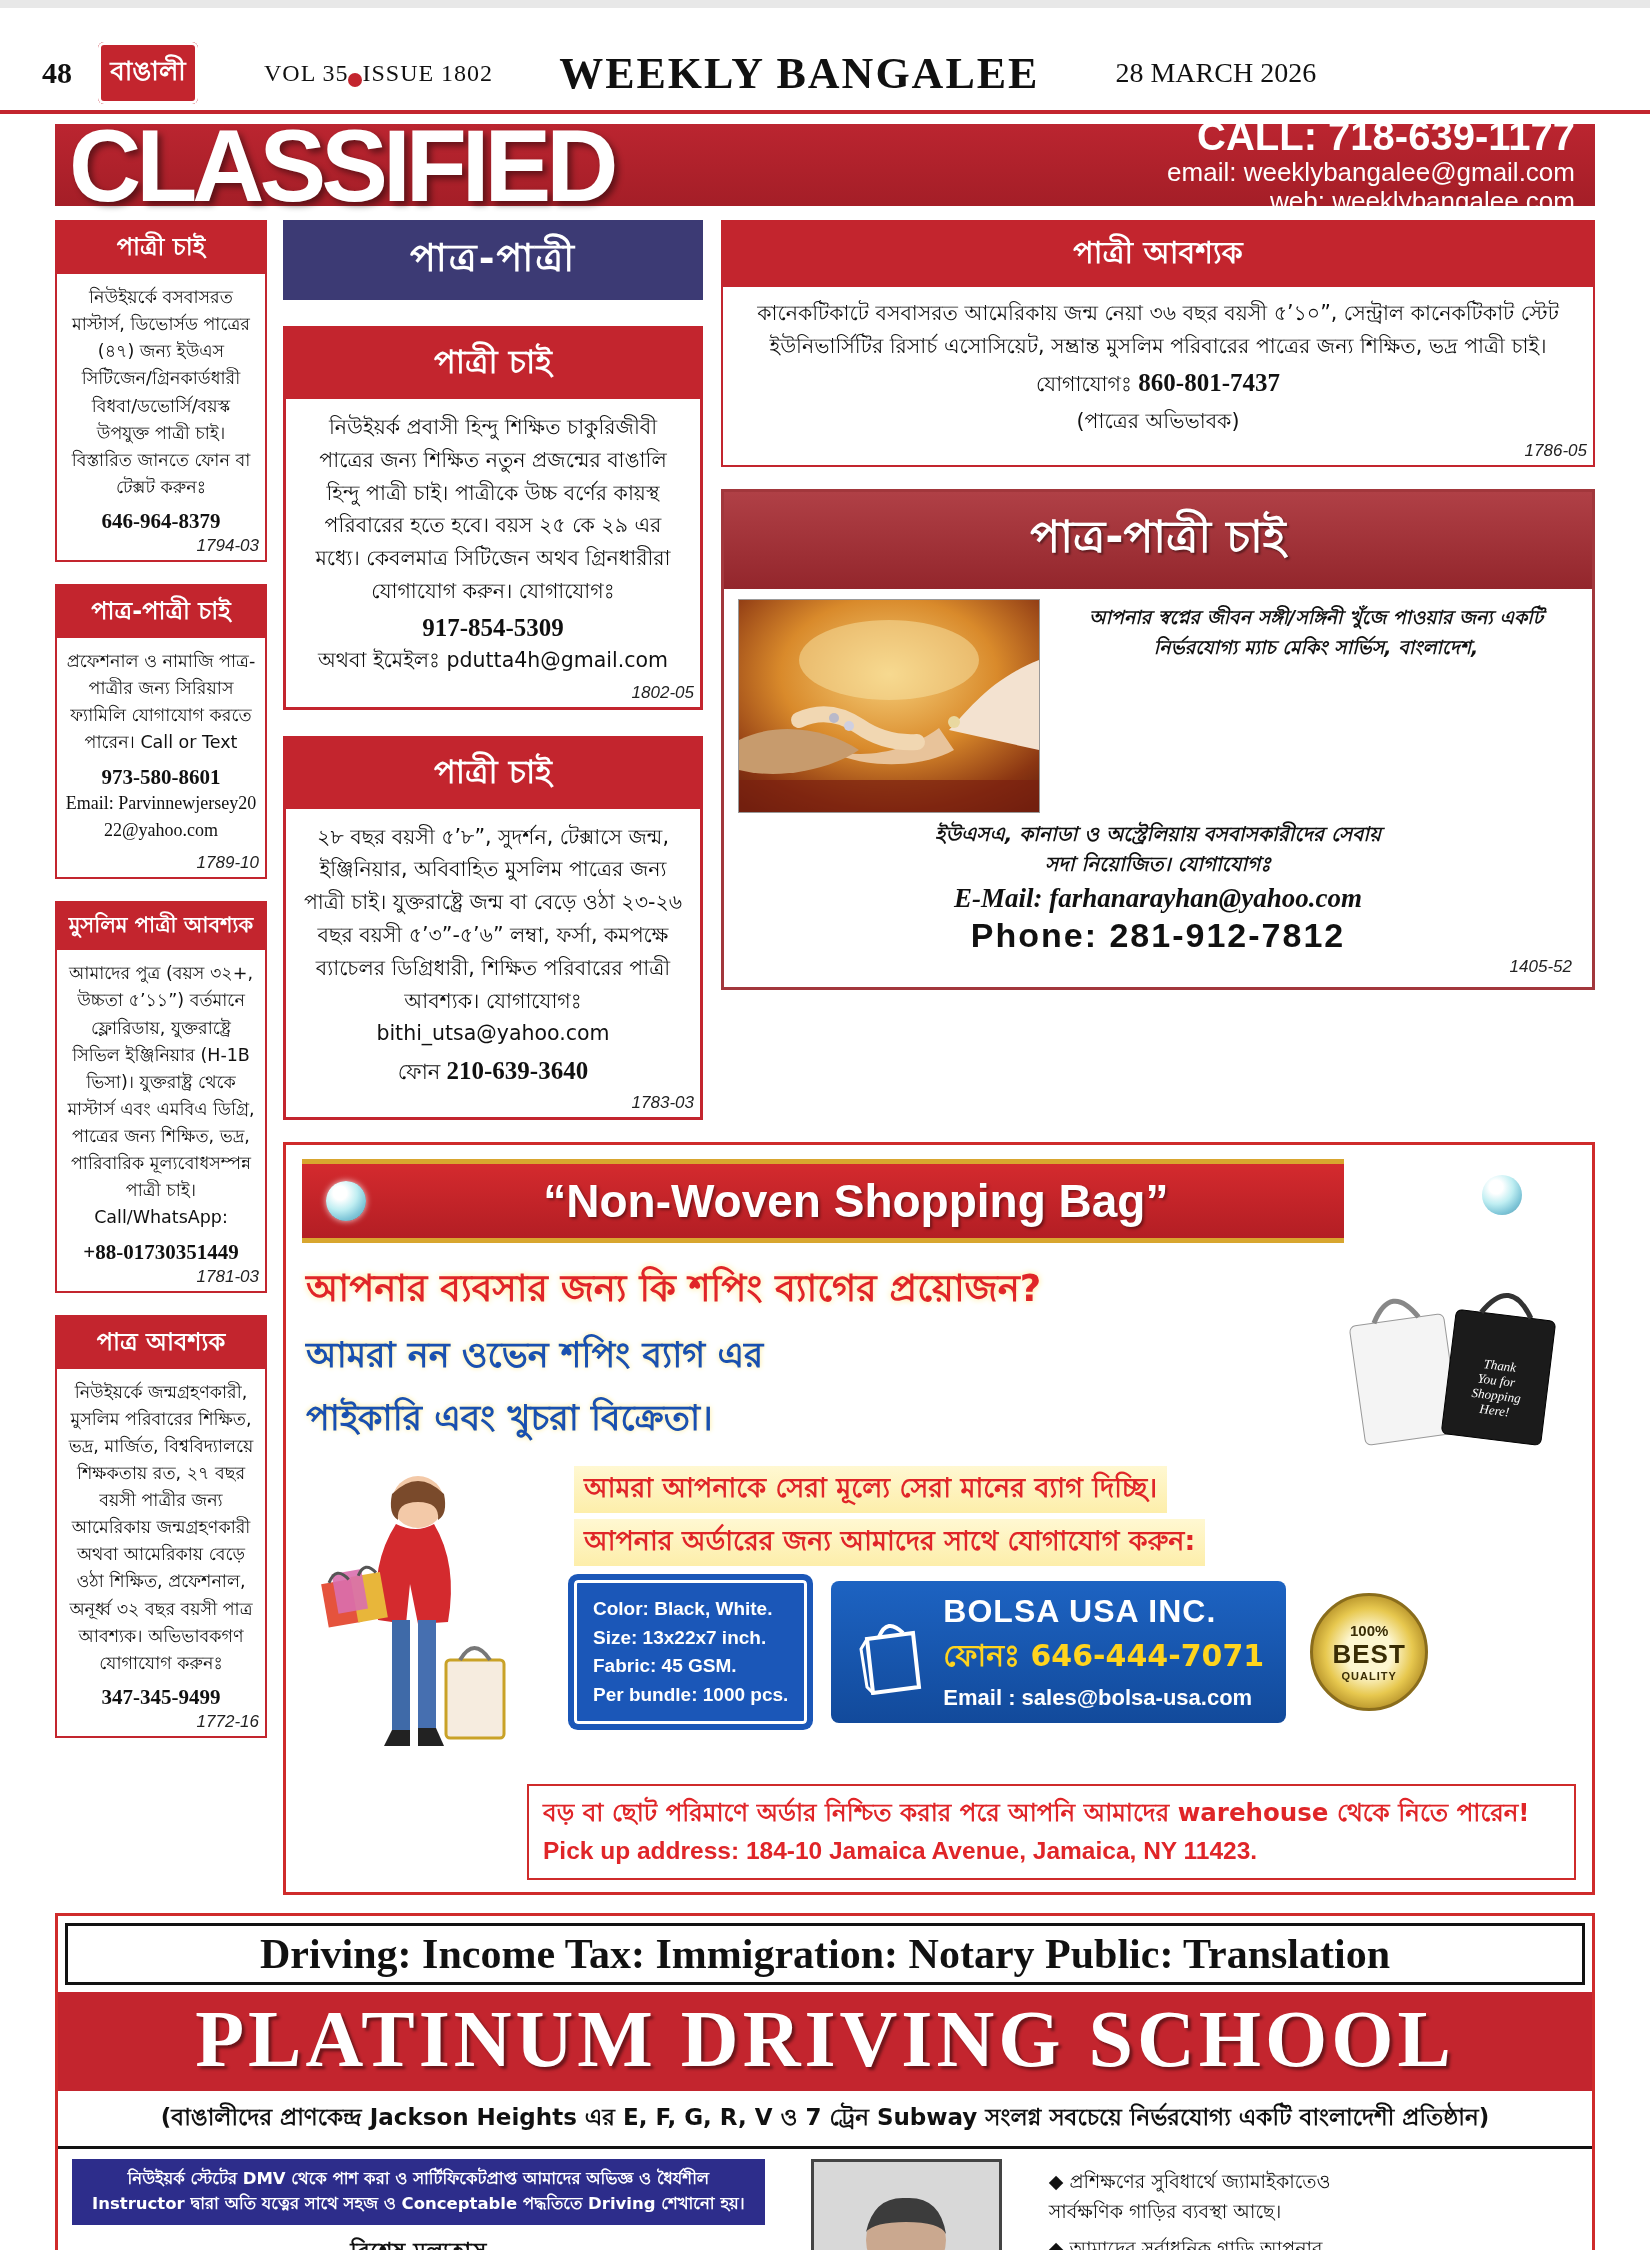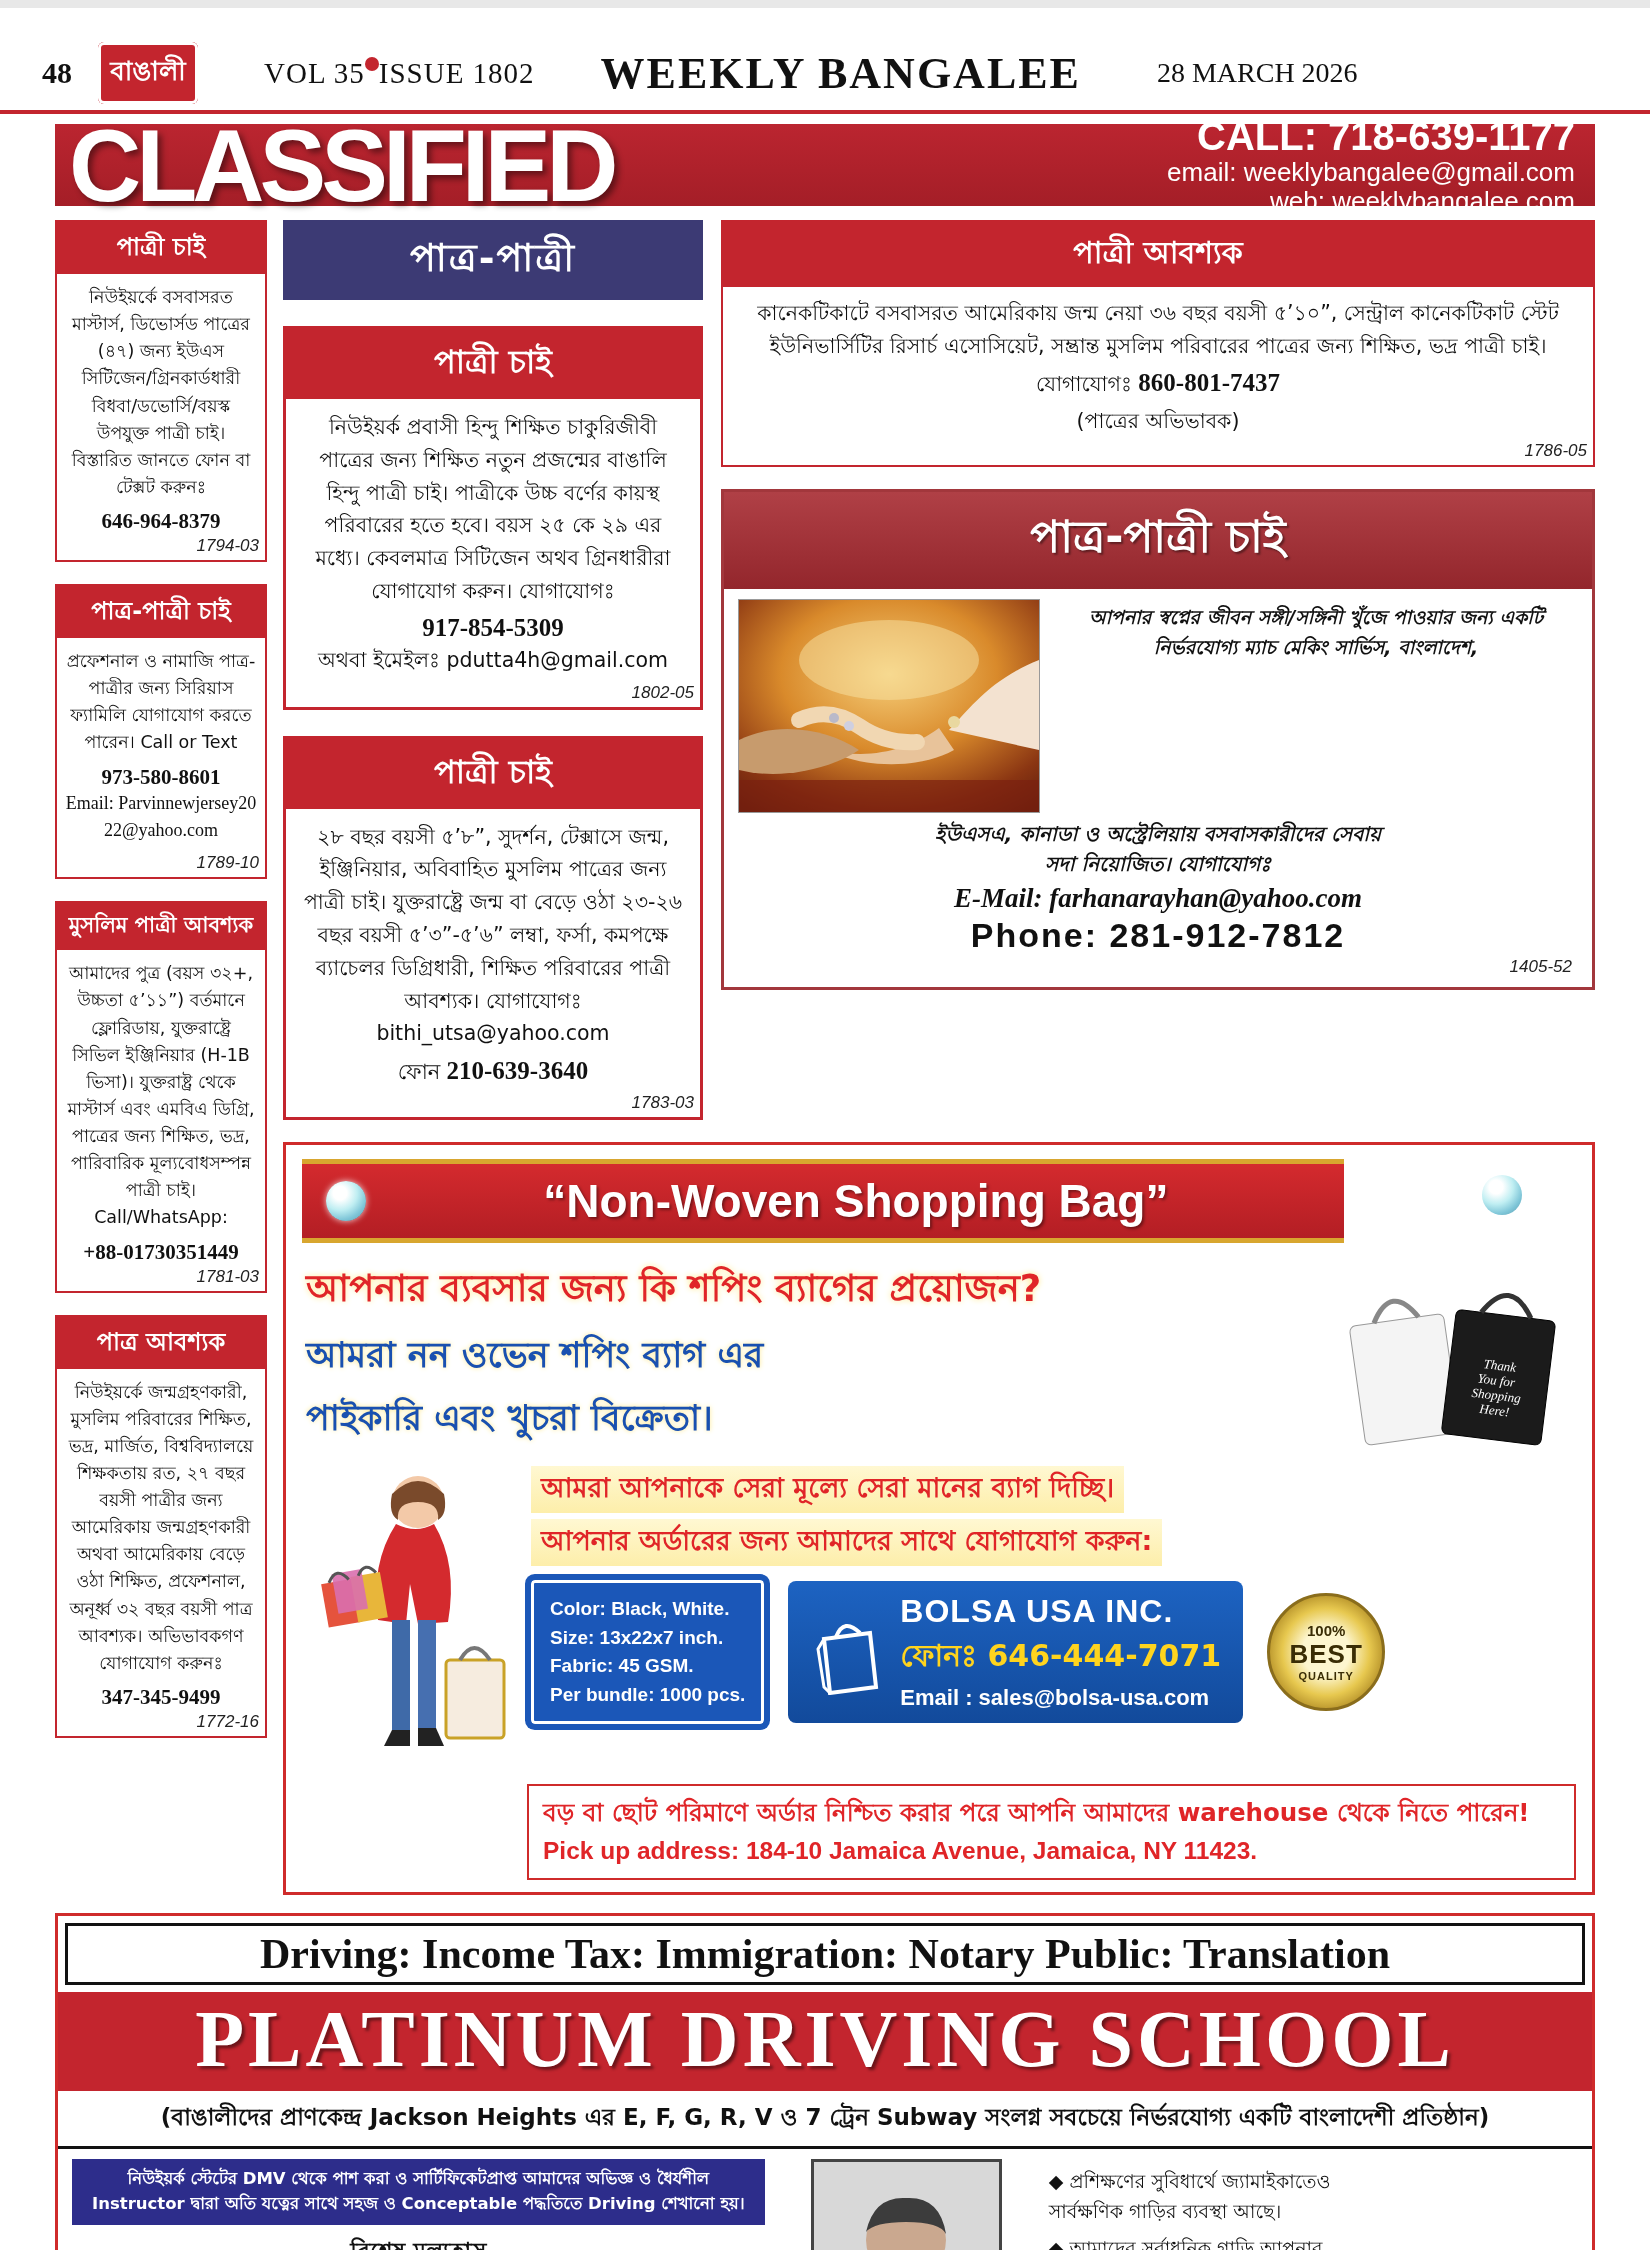--- a/index.html
+++ b/index.html
@@ -3,21 +3,21 @@
 <meta charset="utf-8">
 <style>
   html,body{margin:0;padding:0;background:#e8e8e8;}
   .sheet{width:1650px;height:2250px;background:#fff;margin:8px auto;position:relative;overflow:hidden;
          font-family:"Liberation Sans",sans-serif;color:#111;}
   
   .hdr{display:flex;align-items:center;gap:26px;padding:34px 42px 6px 42px;border-bottom:4px solid #c3252e;}
   .pageno{font-family:"Liberation Serif",serif;font-size:30px;font-weight:bold;}
   .logo{width:100px;height:62px;background:#c3252e;border-radius:6px;color:#fff;display:flex;align-items:center;justify-content:center;
         font-weight:bold;font-size:26px;box-shadow:inset 0 0 0 3px #fff,inset 0 0 0 5px #c3252e;}
-  .volissue{font-family:"Liberation Serif",serif;font-size:29px;letter-spacing:1px;display:flex;align-items:flex-start;gap:0;margin-left:40px;}
+  .volissue{font-family:"Liberation Serif",serif;font-size:24px;letter-spacing:1px;display:flex;align-items:flex-end;gap:0;margin-left:40px;}
   .reddot{width:14px;height:14px;border-radius:50%;background:#c3252e;display:inline-block;}
   .masthead{font-family:"Liberation Serif",serif;font-size:44px;font-weight:bold;letter-spacing:2px;margin-left:40px;}
   .idate{font-family:"Liberation Serif",serif;font-size:28px;margin-left:50px;}
   
   .cbanner{margin:10px 55px 0 55px;background:linear-gradient(#bb2530,#a41e27);height:82px;display:flex;align-items:center;
            justify-content:space-between;padding:0 20px 0 14px;}
   .ctitle{color:#fff;font-weight:bold;font-size:100px;line-height:92px;letter-spacing:-5px;transform:scaleY(1.02);
           text-shadow:4px 4px 6px rgba(0,0,0,.45);}
   .cinfo{text-align:right;color:#fff;line-height:1.12;}
   .ccall{font-size:40px;font-weight:bold;letter-spacing:0;}
@@ -54,21 +54,21 @@
   
   .shop{border:3px solid #cf2b2b;margin-top:22px;padding:14px 16px 12px 16px;position:relative;min-height:560px;}
   .shop-banner{background:linear-gradient(#d42a2e,#b31e24);border-top:5px solid #d8a62f;border-bottom:5px solid #d8a62f;
                height:74px;display:flex;align-items:center;gap:26px;padding:0 24px;width:78%;}
   .sparkle{width:40px;height:40px;border-radius:50%;flex:none;
            background:radial-gradient(circle at 35% 30%,#ffffff 0 18%,#bfeef2 45%,#7fc6d8 70%,#5795a8 100%);box-shadow:0 0 6px rgba(255,255,255,.8);}
   .shop-banner-text{color:#fff;font-weight:bold;font-size:46px;flex:1;text-align:center;text-shadow:2px 2px 3px rgba(0,0,0,.4);}
   .headline{color:#e02528;font-weight:bold;font-size:37px;margin:16px 0 6px 4px;text-shadow:0 0 6px #ffe98a;}
   .subline{color:#1950b0;font-weight:bold;font-size:35px;margin:4px 0 0 4px;text-shadow:0 0 5px #ffe98a;}
   .bags{position:absolute;right:22px;top:120px;}
-  .shop-mid{display:flex;margin-top:10px;}
+  .shop-mid{display:flex;margin-top:10px;gap:43px;}
   .woman{flex:none;width:215px;margin-left:6px;}
   .shop-midright{flex:1;padding-left:8px;}
   .offer{color:#e02528;font-weight:bold;font-size:27px;background:linear-gradient(#fff8d2,#fdeeaa);display:inline-block;padding:1px 10px;margin-top:6px;}
   .shop-row{display:flex;align-items:center;gap:24px;margin-top:14px;}
   .spec{background:#1b57b8;border:3px solid #fff;outline:3px solid #1b57b8;box-shadow:0 0 0 6px #1b57b8;color:#fff;
         font-weight:bold;font-size:19px;line-height:1.5;padding:12px 16px;border-radius:4px;}
   .bolsa{background:linear-gradient(#1d63c2,#124a9b);border-radius:8px;display:flex;align-items:center;gap:16px;padding:12px 22px;color:#fff;}
   .bolsa-name{font-weight:bold;font-size:32px;letter-spacing:1px;}
   .bolsa-phone{color:#ffd41e;font-weight:bold;font-size:30px;margin-top:2px;}
   .bolsa-mail{font-weight:bold;font-size:22px;margin-top:2px;}

